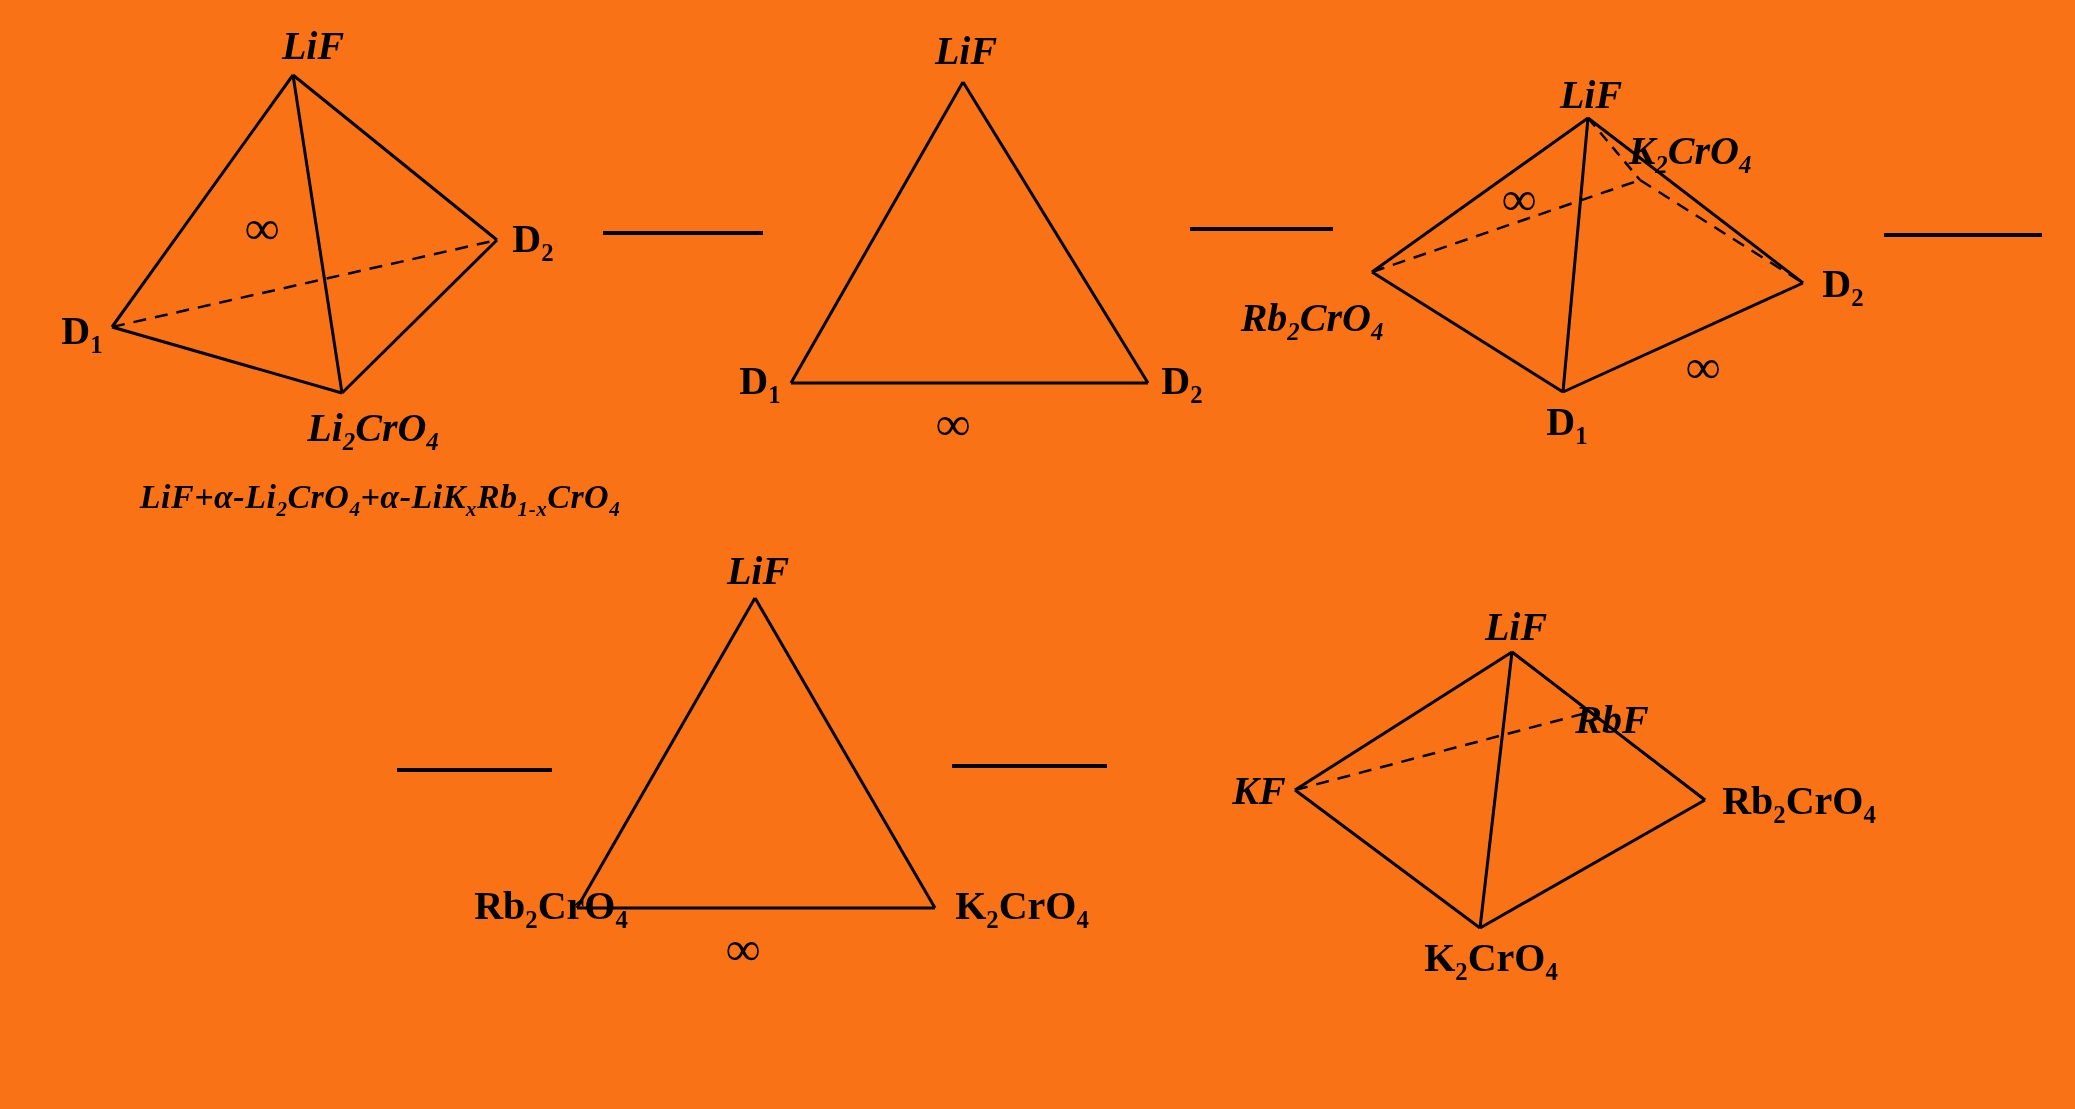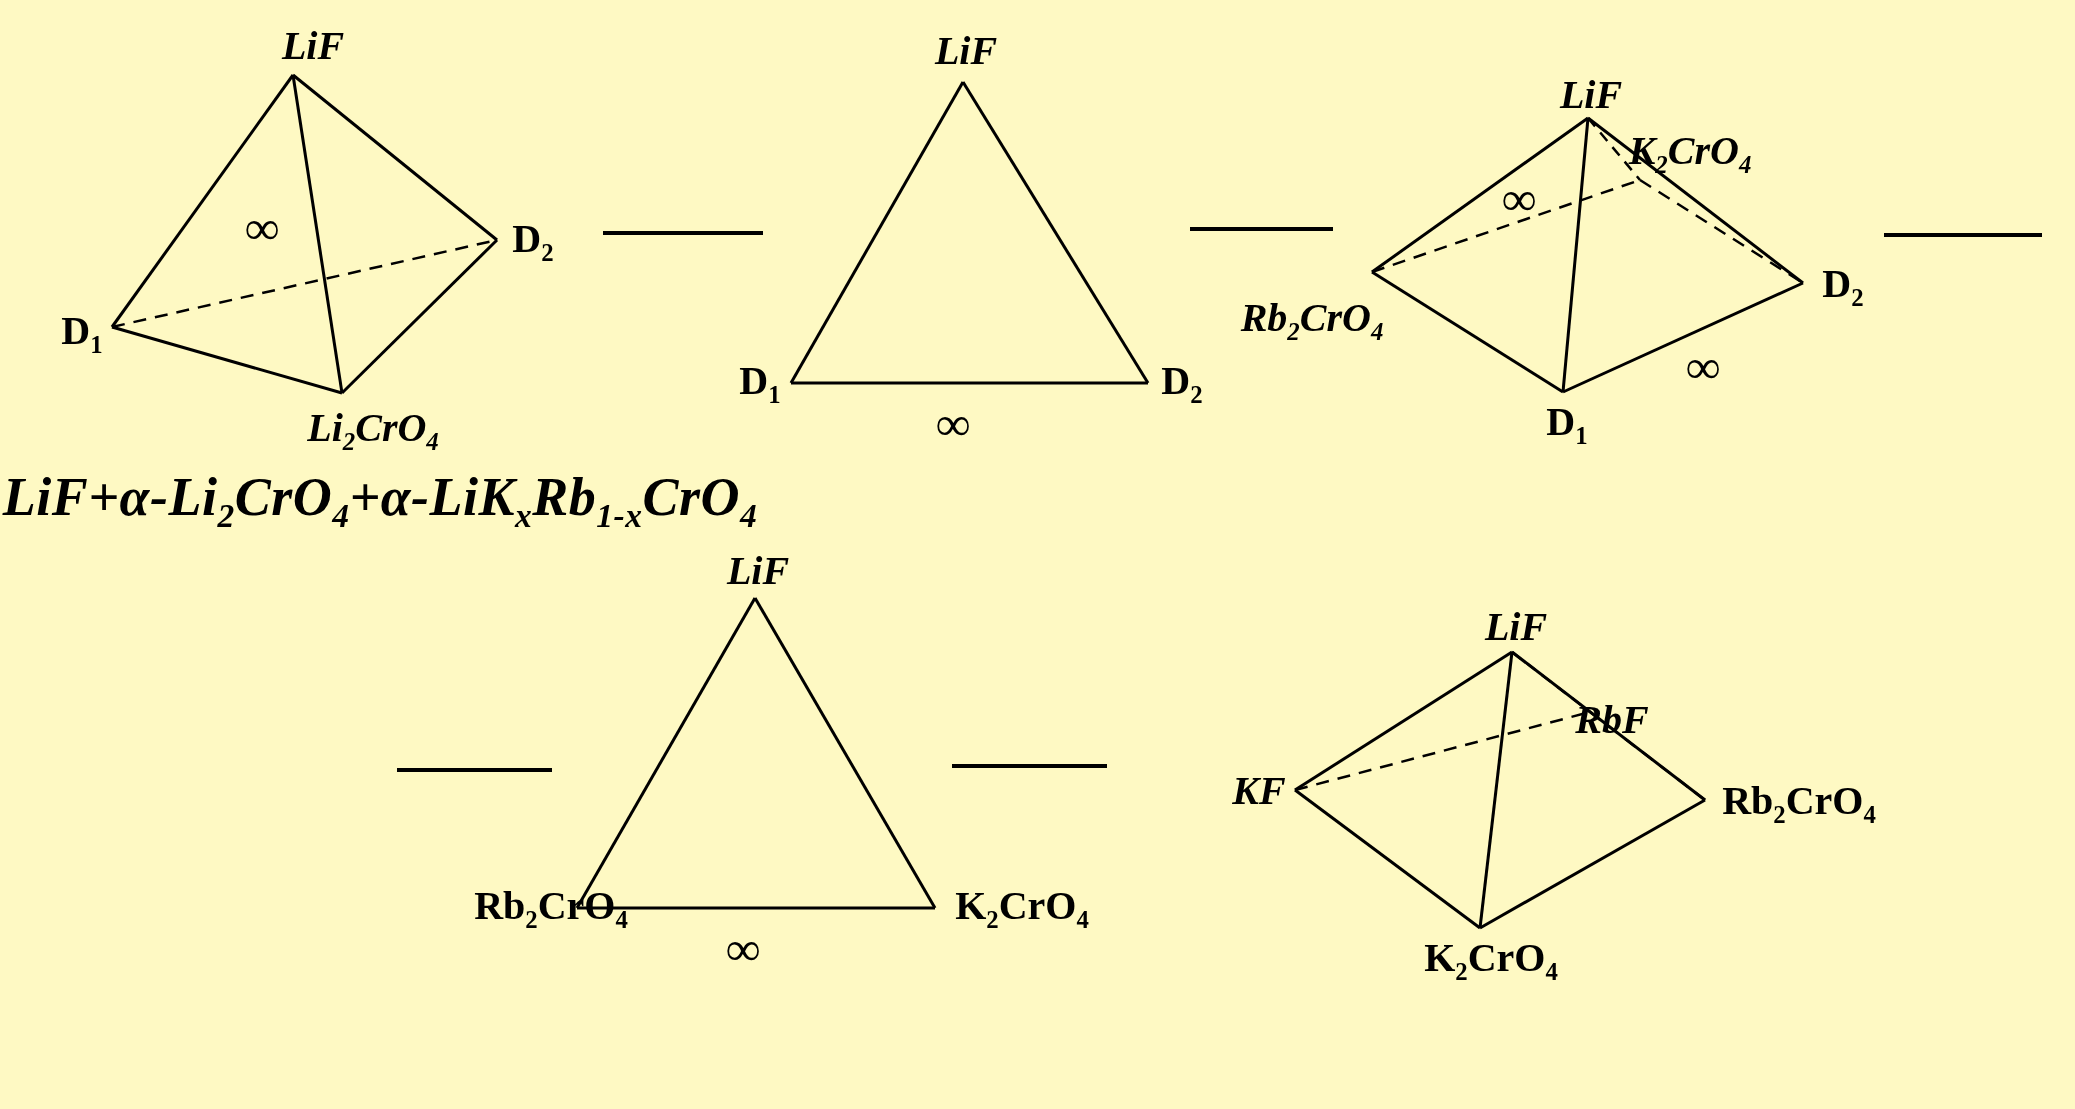--- a/index.html
+++ b/index.html
@@ -1,21 +1,21 @@
 <!DOCTYPE html>
 <html><head>
 <meta charset="utf-8">
 <style>
   * { margin: 0; padding: 0; box-sizing: border-box; }
   html, body { background: #ffffff; }
   .canvas {
     position: relative;
     width: 2075px;
     height: 1109px;
-    background: #fef9c3;
+    background: #f97316;
     color: #000000;
     font-family: "Liberation Serif", "DejaVu Serif", serif;
     overflow: hidden;
   }
   .layer { position: absolute; left: 0; top: 0; }
   .lbl {
     position: absolute;
     transform: translate(-50%, -50%);
     font-weight: bold;
     font-style: italic;
@@ -30,21 +30,21 @@
     font-weight: bold;
     font-style: normal;
     font-size: 48px;
     line-height: 1;
   }
   .caption {
     position: absolute;
     transform: translate(-50%, -50%);
     font-weight: bold;
     font-style: italic;
-    font-size: 54px;
+    font-size: 34px;
     line-height: 1;
     white-space: nowrap;
     letter-spacing: 0.5px;
   }
   sub { font-size: 62%; line-height: 0; }
 </style>
 </head>
 <body>
 
 <div class="canvas">

